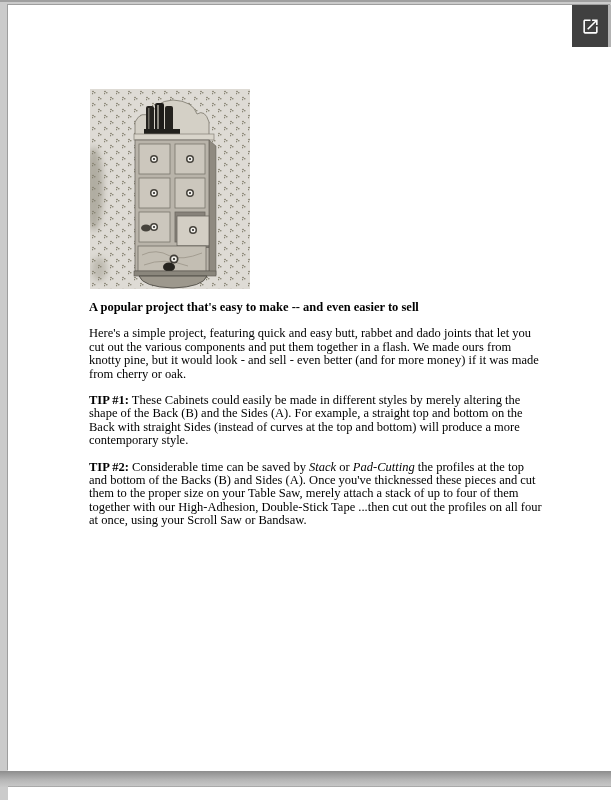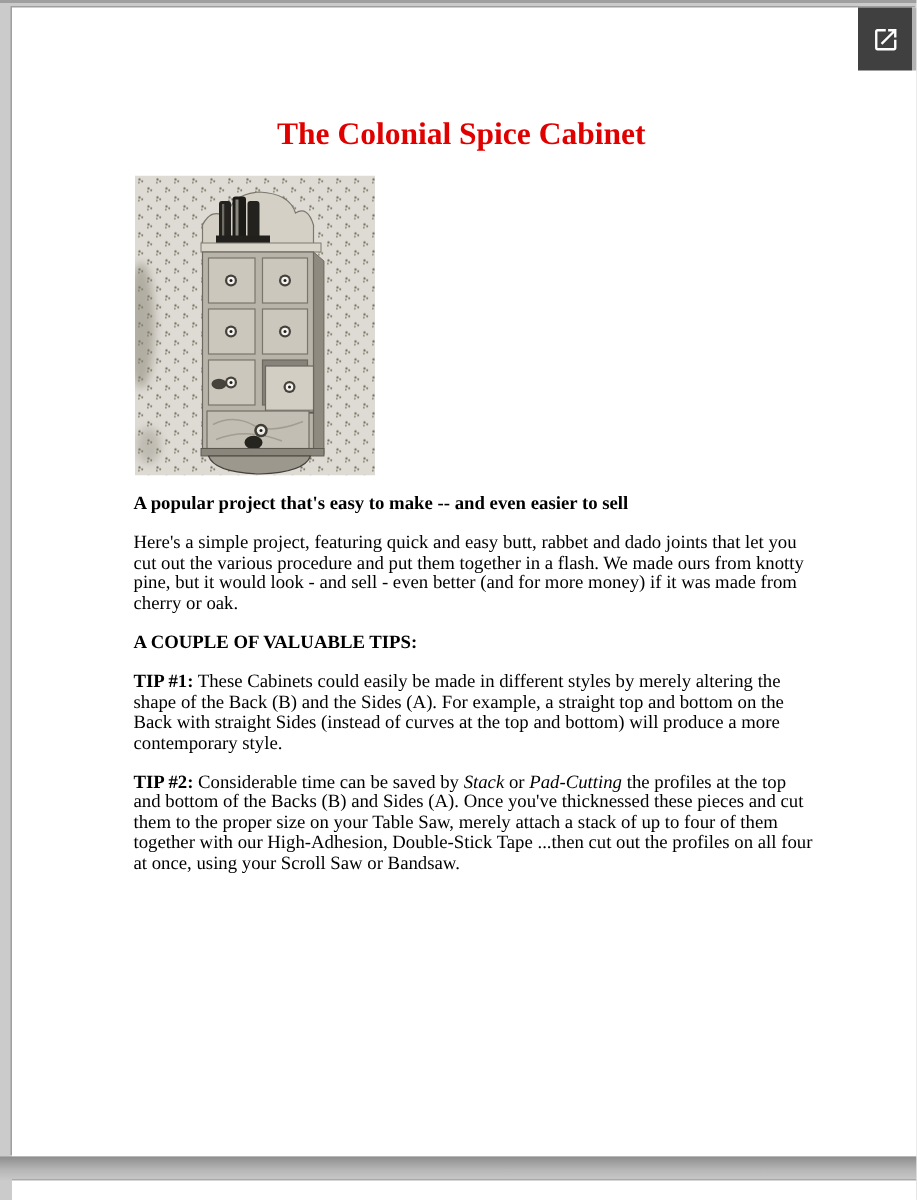--- a/index.html
+++ b/index.html
@@ -63,21 +63,20 @@
   p.bold { font-weight: bold; }
   p.first { margin-top: 12px; }
 </style>
 </head>
 <body>
 
 <div class="top-edge"></div>
 
 <div class="page page-1">
   <div class="doc">
-    <h1 class="title">The Colonial Spice Cabinet</h1>
 
     <div class="photo-wrap">
       <svg viewBox="0 0 160 200" width="160" height="200">
         <defs>
           <pattern id="wp" width="12" height="12" patternUnits="userSpaceOnUse">
             <rect width="12" height="12" fill="#dedbd5"></rect>
             <g fill="#76725f">
               <circle cx="3" cy="2.6" r="0.8"></circle>
                 <circle cx="4.8" cy="3.8" r="0.7"></circle>
                 <circle cx="2.6" cy="4.7" r="0.6"></circle>
@@ -167,23 +166,22 @@
             <circle r="1" fill="#1d1c19"></circle>
           </g>
 
         <rect x="44" y="182" width="82" height="5" fill="#8a867c" stroke="#57544d" stroke-width="0.6"></rect>
         <path d="M49,187 Q53,198 83,199 Q113,198 117,187 Z" fill="#9d988d" stroke="#45423c" stroke-width="0.8"></path>
       </svg>
     </div>
 
     <p class="body bold first">A popular project that's easy to make -- and even easier to sell</p>
 
-    <p class="body">Here's a simple project, featuring quick and easy butt, rabbet and dado joints that let you cut out the various procedure and put them together in a flash. We made ours from knotty pine, but it would look - and sell - even better (and for more money) if it was made from cherry or oak.</p>
+    <p class="body">Here's a simple project, featuring quick and easy butt, rabbet and dado joints that let you cut out the various components and put them together in a flash. We made ours from knotty pine, but it would look - and sell - even better (and for more money) if it was made from cherry or oak.</p>
 
-    <p class="body bold">A COUPLE OF VALUABLE TIPS:</p>
 
     <p class="body"><b>TIP #1:</b><span> These Cabinets could easily be made in different styles by merely altering the shape of the Back (B) and the Sides (A). For example, a straight top and bottom on the Back with straight Sides (instead of curves at the top and bottom) will produce a more contemporary style.</span></p>
 
 
     <p class="body"><b>TIP #2:</b><span> Considerable time can be saved by </span><i>Stack</i><span> or </span><i>Pad-Cutting</i><span> the profiles at the top and bottom of the Backs (B) and Sides (A). Once you've thicknessed these pieces and cut them to the proper size on your Table Saw, merely attach a stack of up to four of them together with our High-Adhesion, Double-Stick Tape ...then cut out the profiles on all four at once, using your Scroll Saw or Bandsaw.</span></p>
 
   </div>
 </div>
 
 <div class="page-gap"></div>

